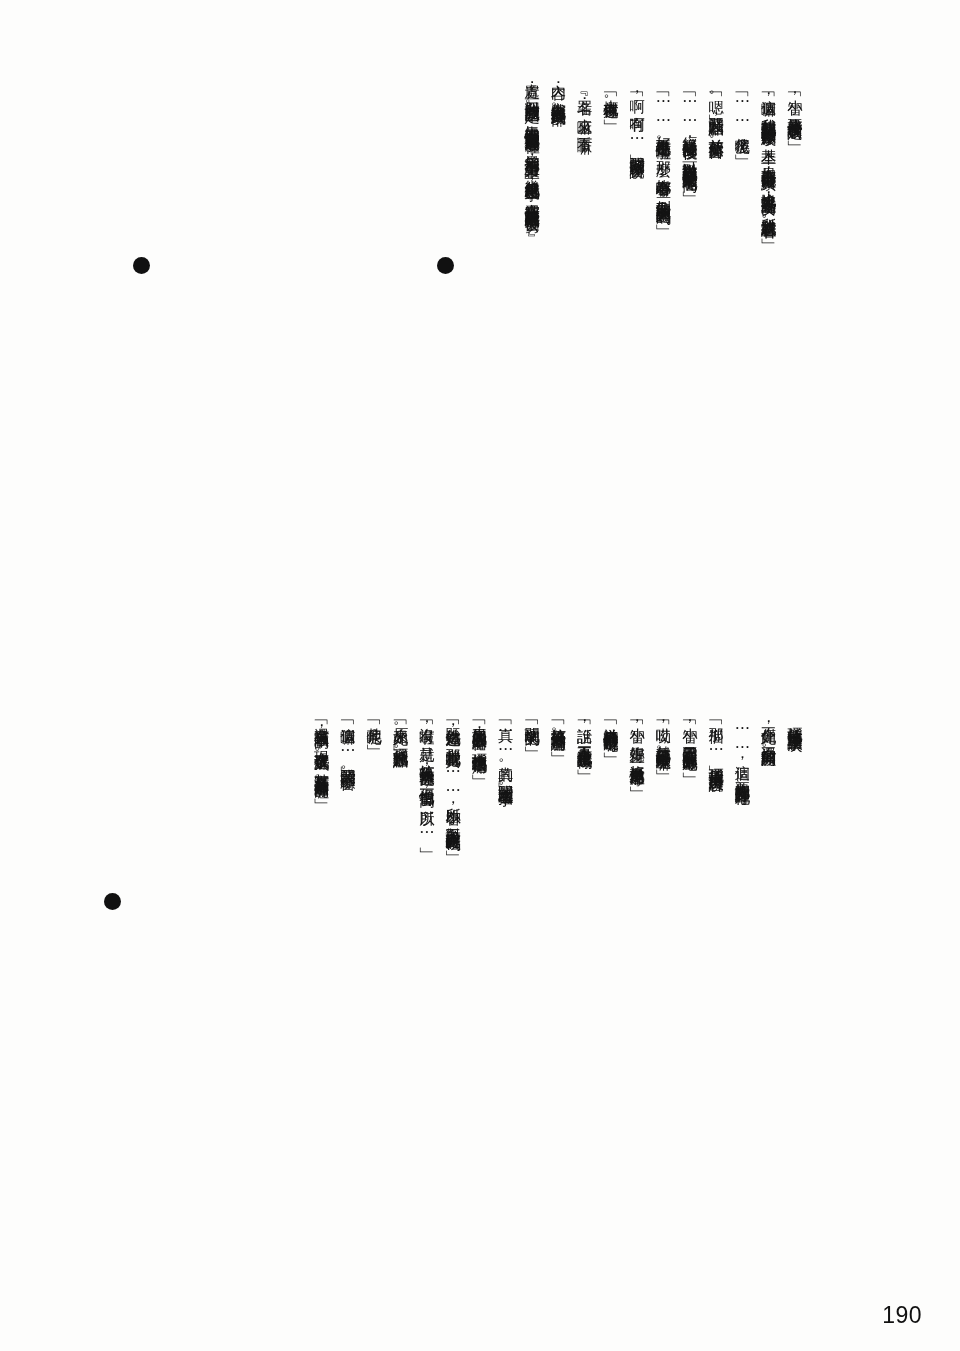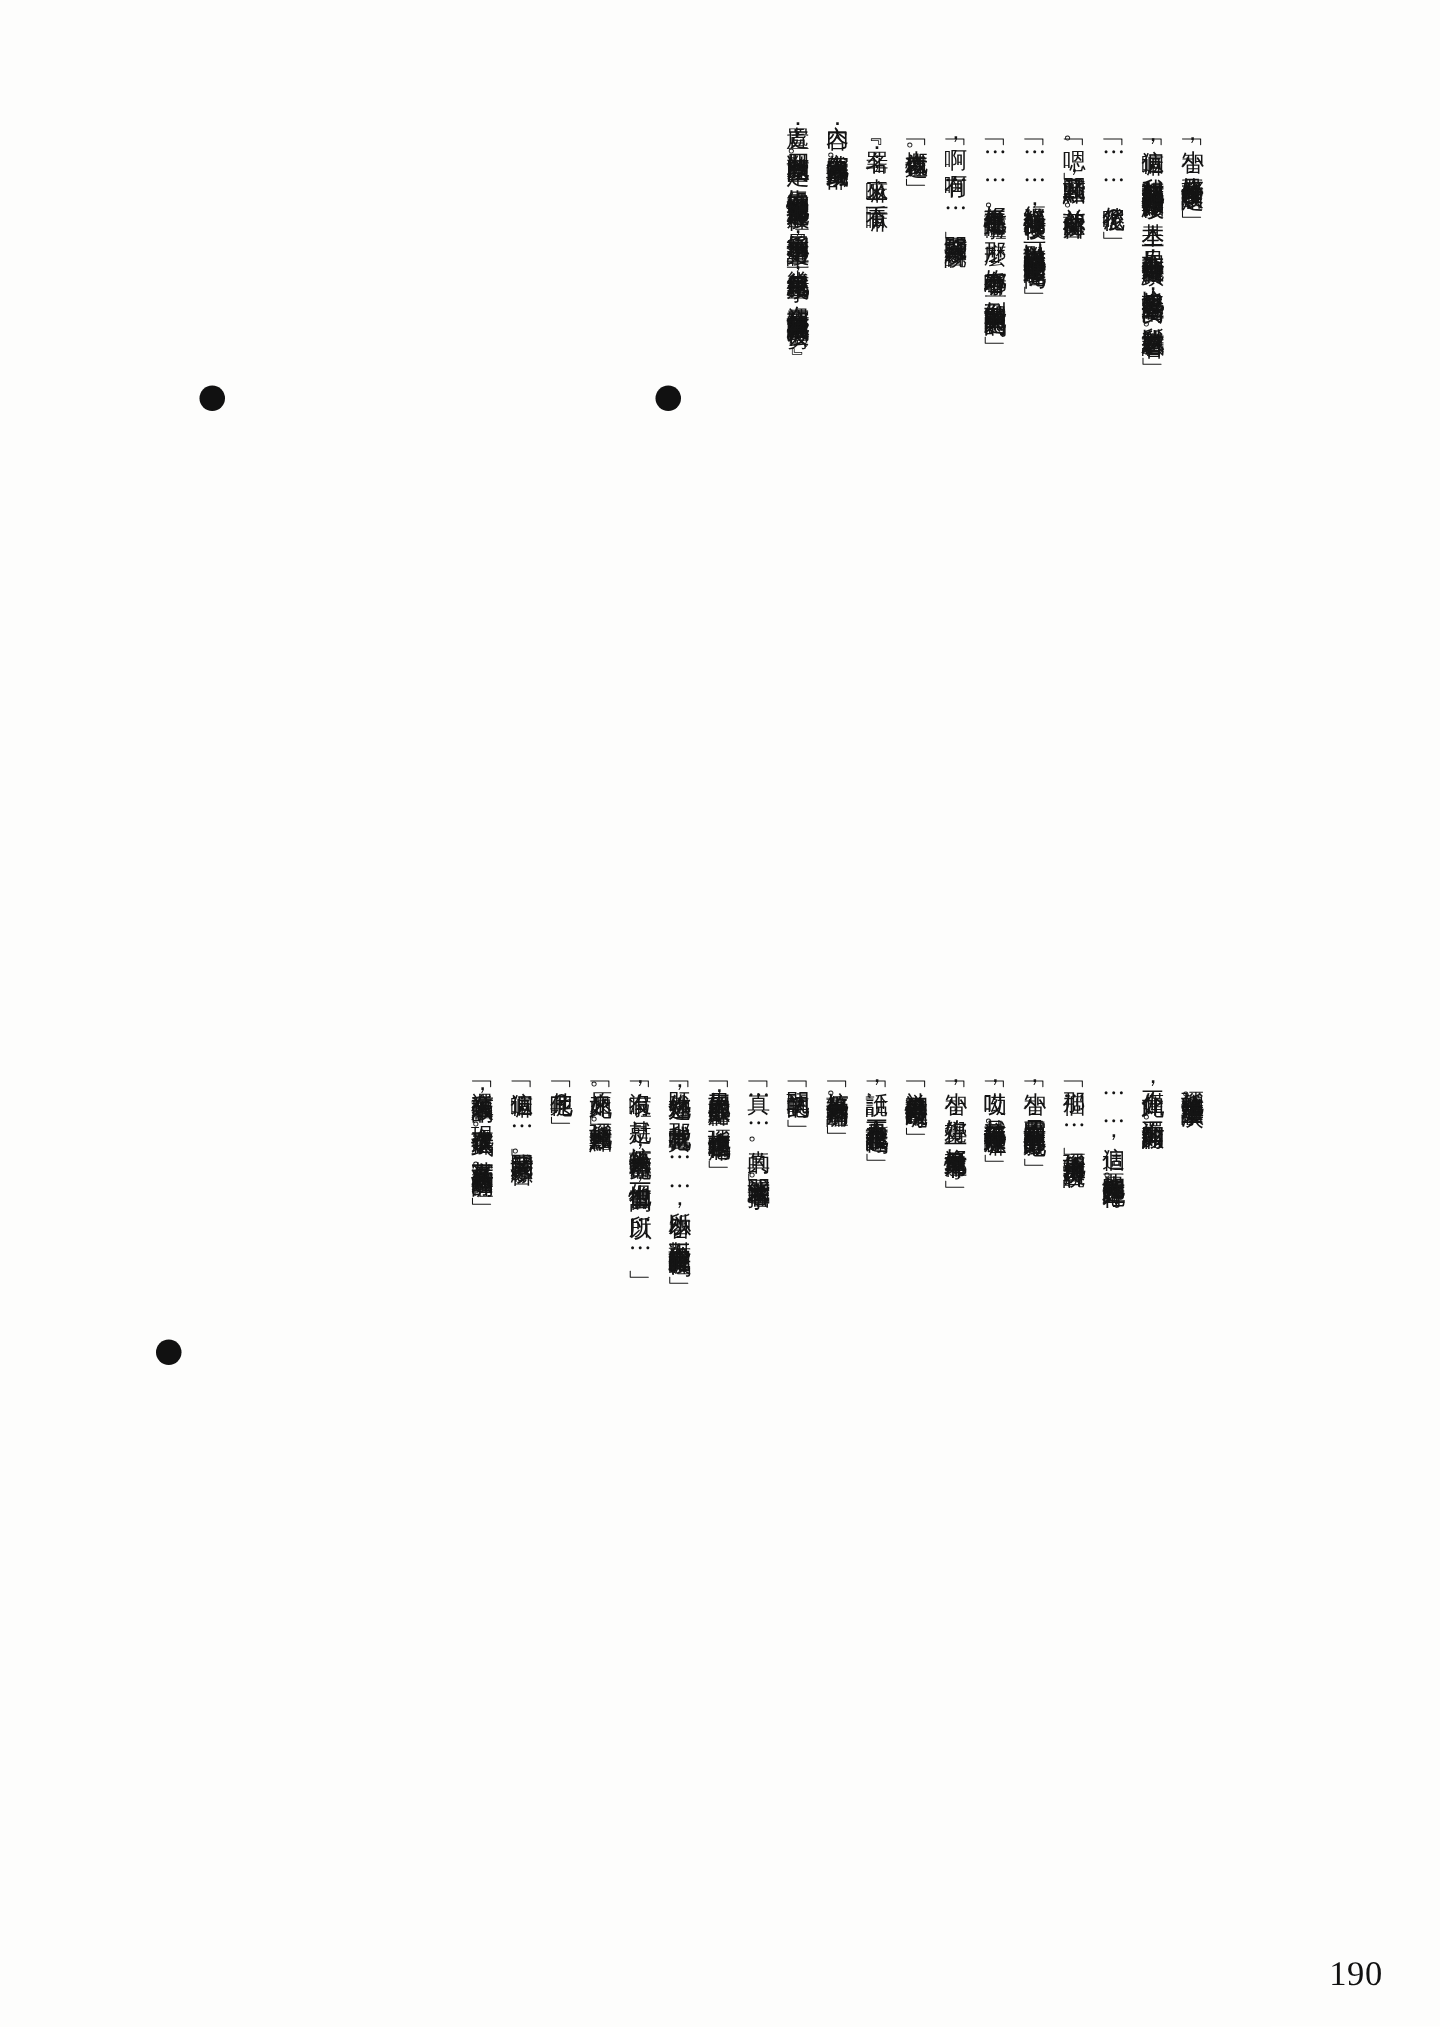--- a/index.html
+++ b/index.html
@@ -73,21 +73,21 @@
   }
   .dot-1 { left: 133px; top: 257px; }
   .dot-2 { left: 437px; top: 257px; }
   .dot-3 { left: 104px; top: 893px; }
 
   .page-number {
     position: absolute;
     right: 38px;
     bottom: 22px;
     font-size: 23px;
-    font-family: Liberation Serif, serif;
+    font-family: Liberation Sans, sans-serif;
     color: #111111;
     letter-spacing: 0.02em;
   }
 </style>
 </head>
 <body>
 
 <div class="page">
 
   <div class="vtext block-top">

